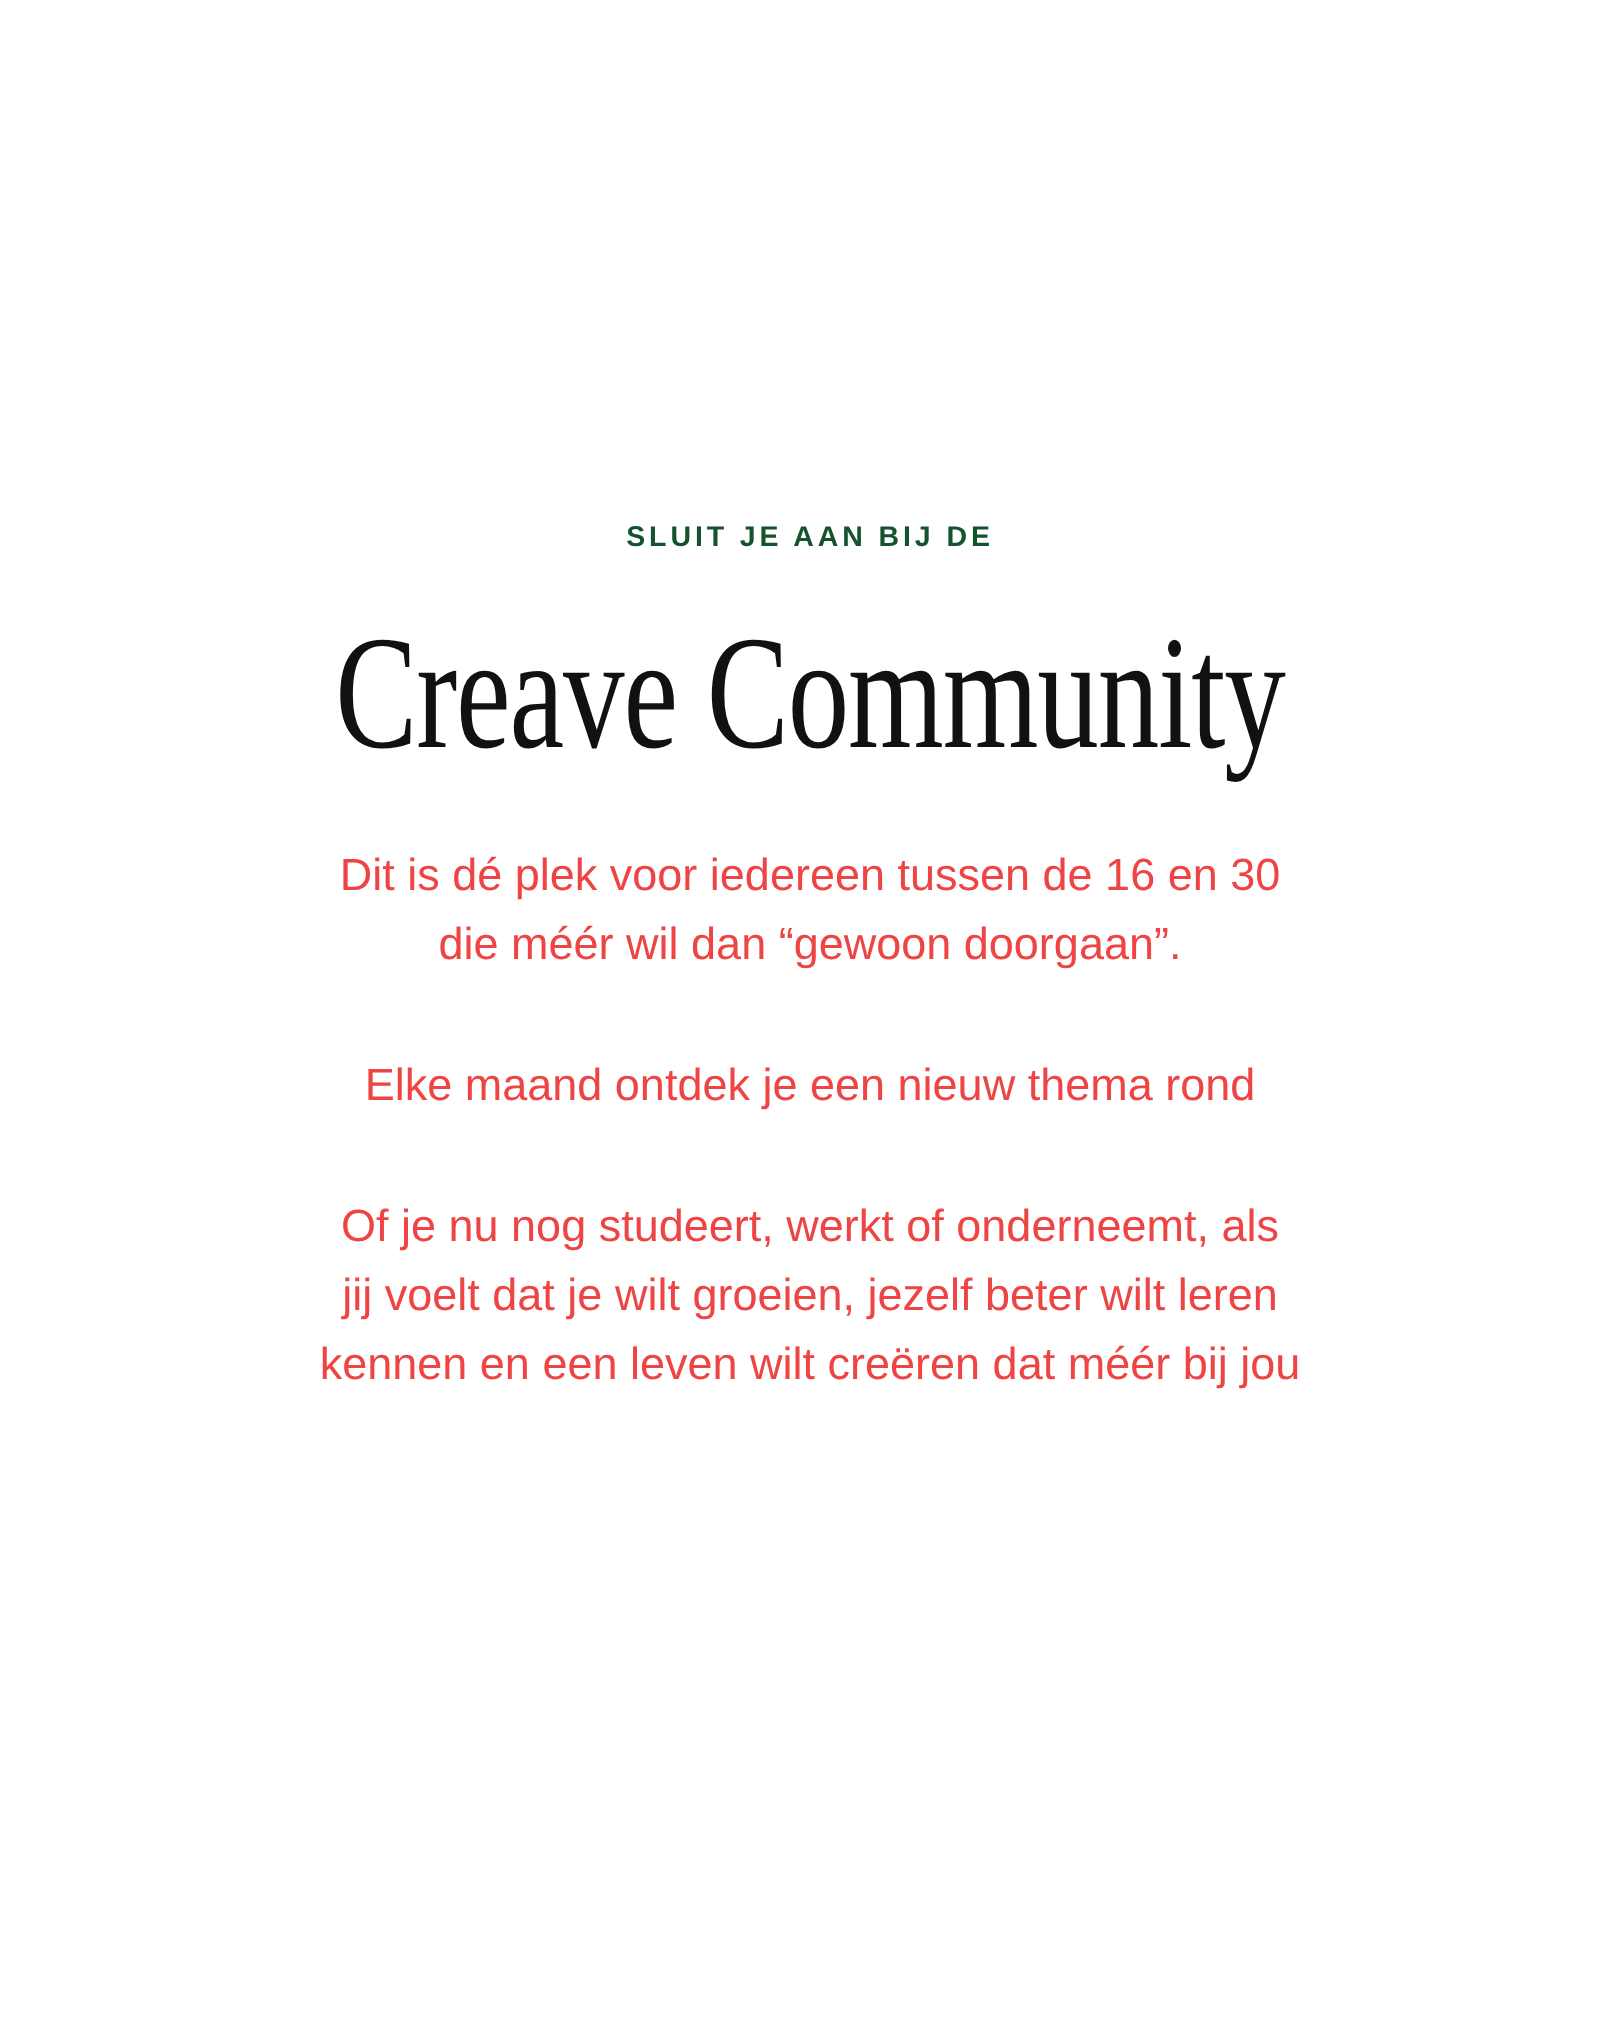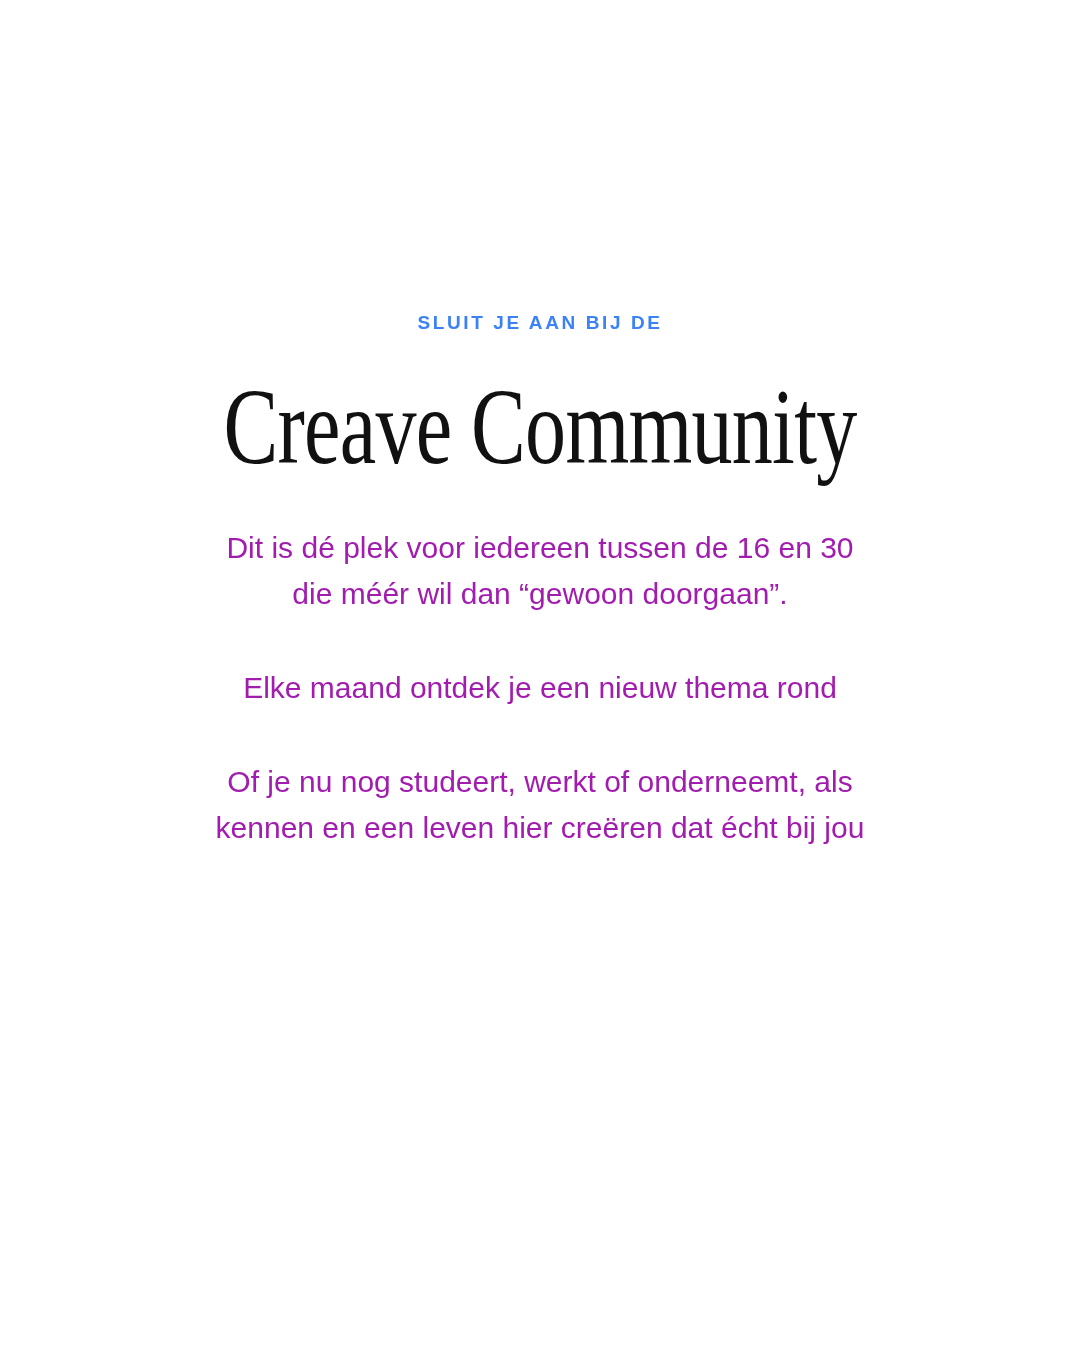--- a/index.html
+++ b/index.html
@@ -22,23 +22,24 @@
     box-sizing: border-box;
     width: 100%;
     padding-top: 312px;
     text-align: center;
   }
   .eyebrow {
     font-family: "Liberation Sans", sans-serif;
     font-size: 19px;
     font-weight: 600;
     letter-spacing: 2.6px;
-    color: #3b82f6;
+    color: #14532d;
     text-transform: uppercase;
     line-height: 22px;
+    margin-top: 36px;
   }
   .title {
     font-family: "Liberation Serif", "DejaVu Serif", serif;
     font-size: 108px;
     font-weight: 400;
     color: #111111;
     margin: 34px 0 0 0;
     line-height: 1.1;
     white-space: nowrap;
     transform: scaleX(0.76);
@@ -46,21 +47,21 @@
     letter-spacing: -1px;
   }
   .paragraphs {
     margin-top: 38px;
   }
   .para {
     font-family: "Liberation Sans", "DejaVu Sans", sans-serif;
     font-size: 30px;
     font-weight: 300;
     line-height: 46px;
-    color: #a21caf;
+    color: #ef4444;
     margin: 16px;
   }
   .para + .para {
     margin-top: 48px;
   }
   .para .line {
     display: block;
     white-space: nowrap;
   }
 </style>
@@ -80,18 +81,19 @@
         <span class="line">Dit is dé plek voor iedereen tussen de 16 en 30</span>
         <span class="line">die méér wil dan “gewoon doorgaan”.</span>
       </p>
 
       <p class="para">
         <span class="line">Elke maand ontdek je een nieuw thema rond</span>
       </p>
 
       <p class="para">
         <span class="line">Of je nu nog studeert, werkt of onderneemt, als</span>
-        <span class="line">kennen en een leven hier creëren dat écht bij jou</span>
+        <span class="line">jij voelt dat je wilt groeien, jezelf beter wilt leren</span>
+        <span class="line">kennen en een leven wilt creëren dat méér bij jou</span>
       </p>
 
     </div>
   </div>
 </div>
 
 </body></html>

